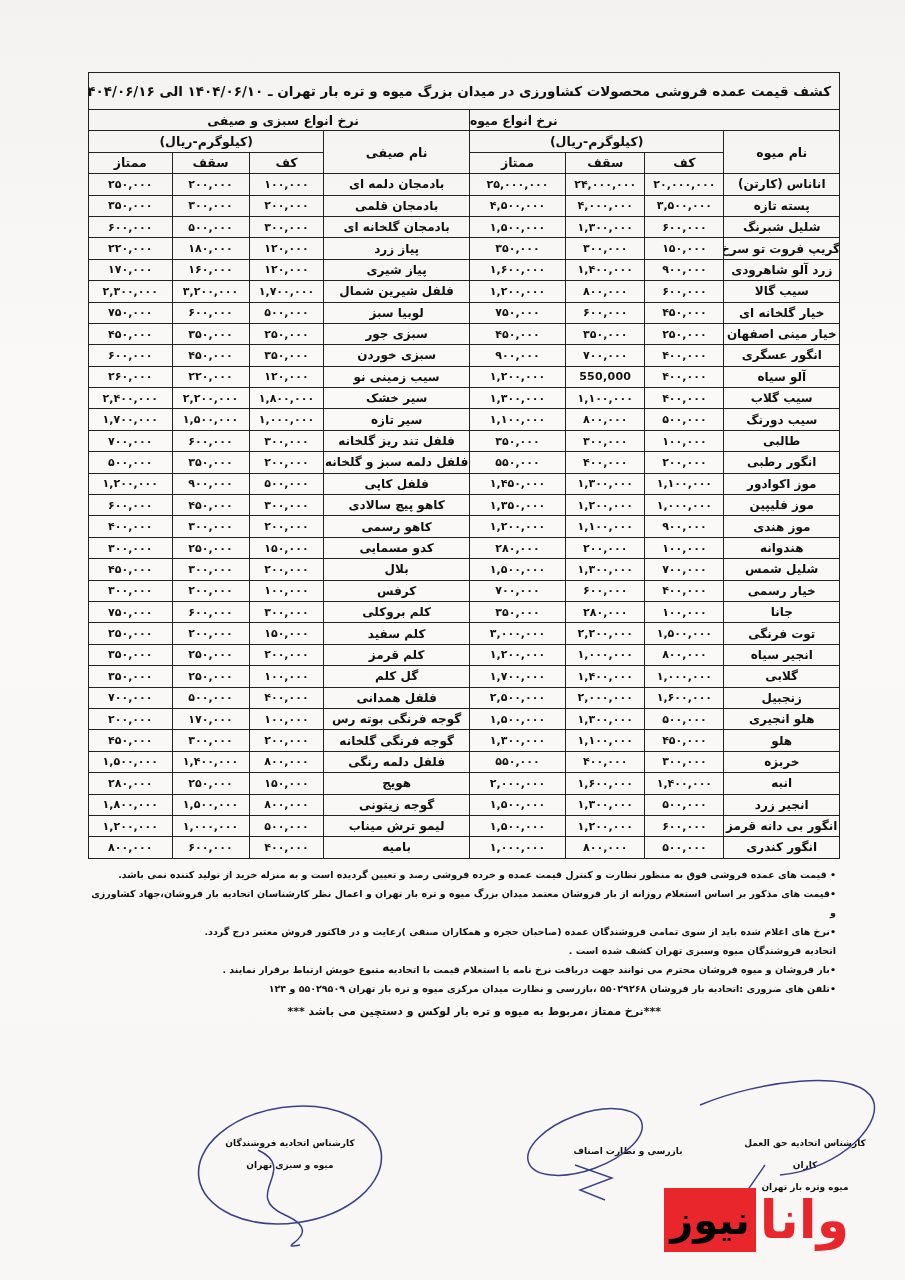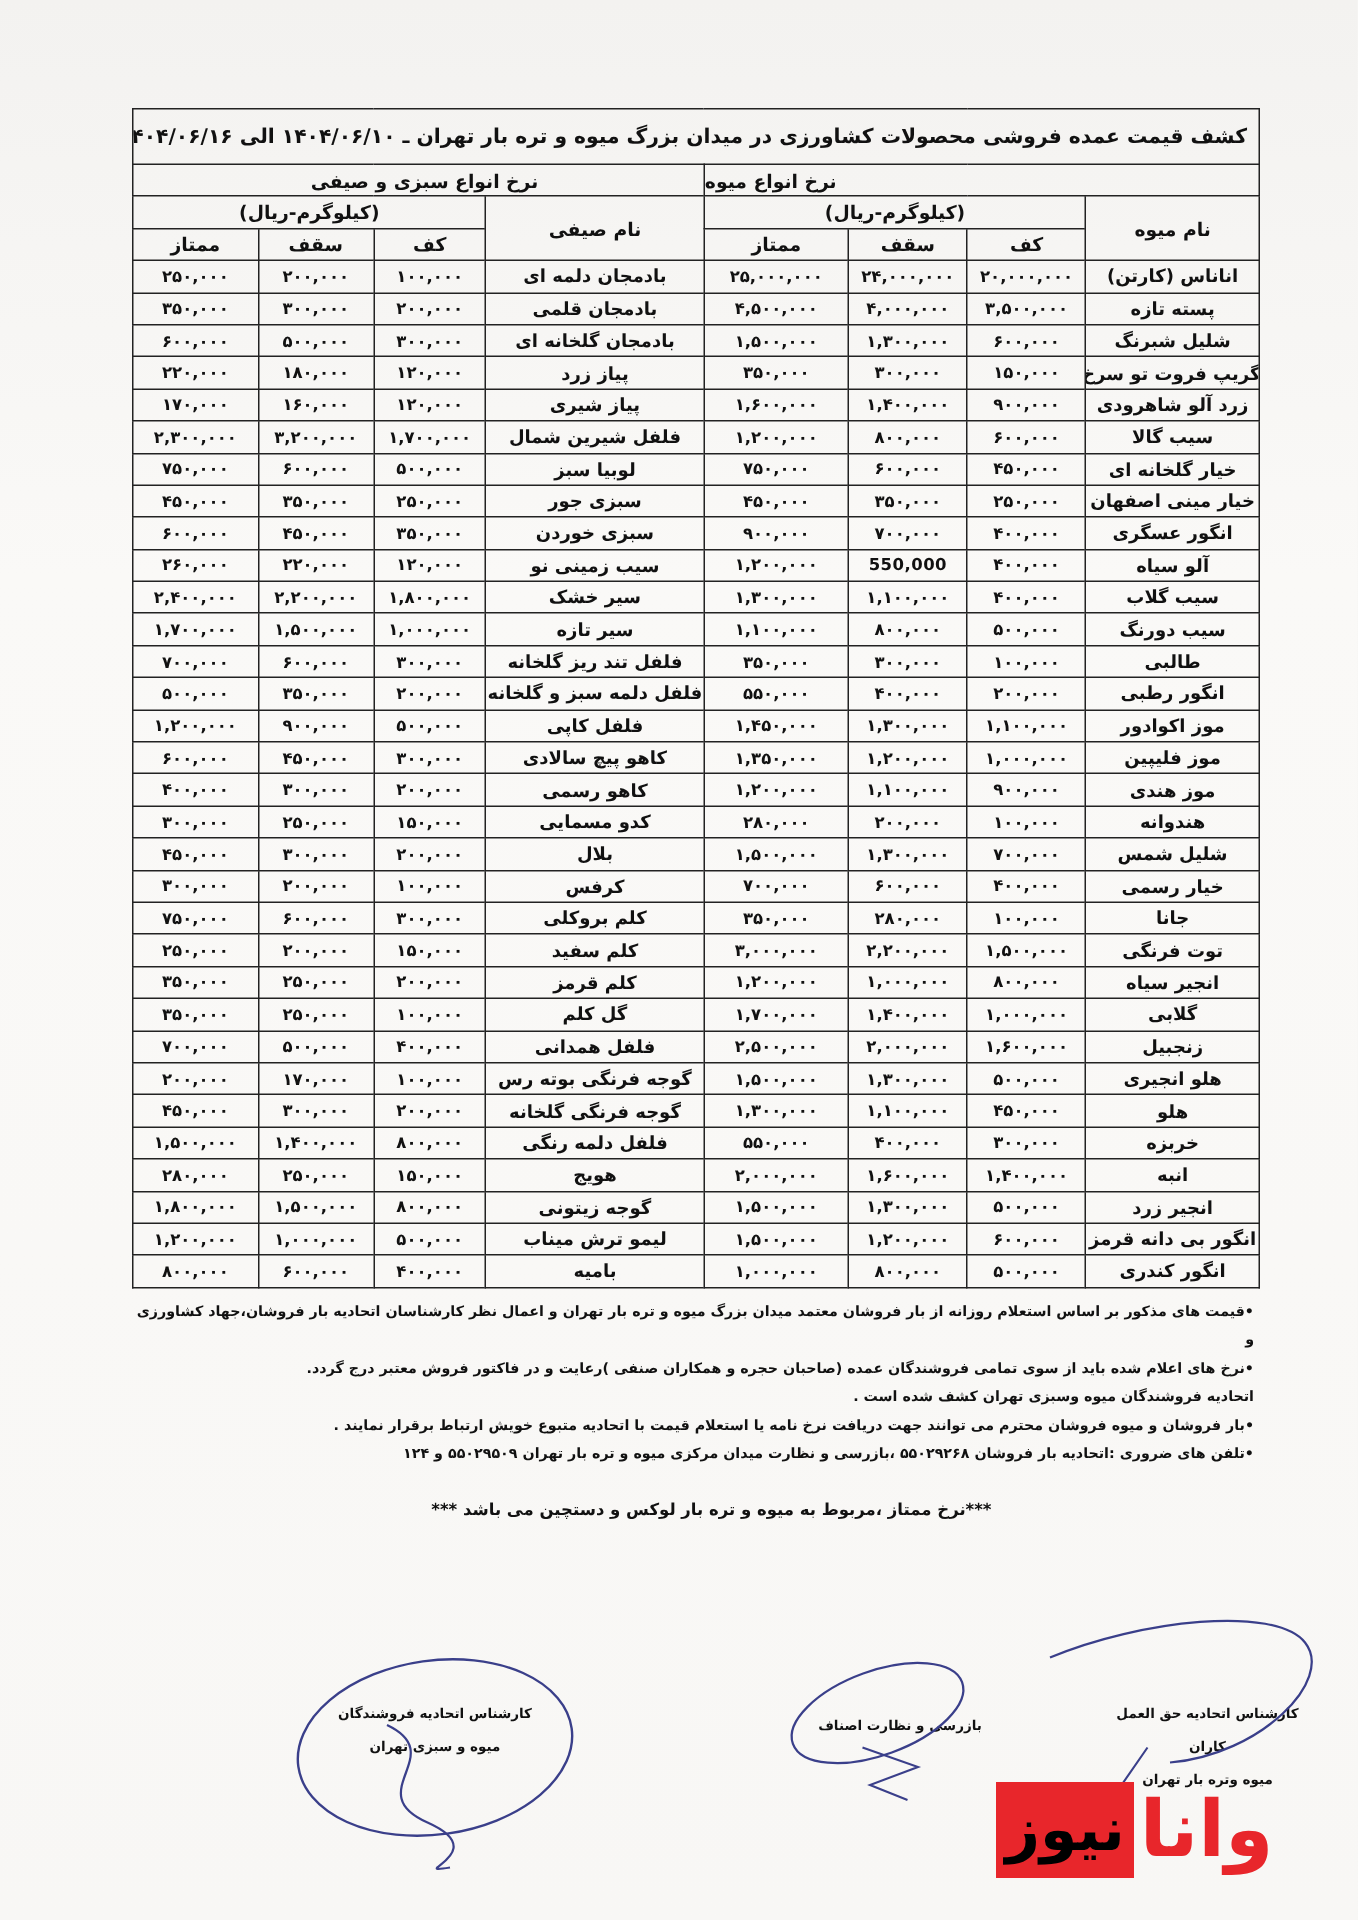--- a/index.html
+++ b/index.html
@@ -15,21 +15,21 @@
   table.grid { border-collapse:collapse; width:752px; table-layout:fixed; }
   table.grid td, table.grid th {
     border:1.5px solid #222; padding:0; height:20.4px;
     font-size:12px; font-weight:bold; text-align:center; white-space:nowrap; overflow:hidden;
   }
   .title-cell { height:36px !important; font-size:13.5px !important; text-align:right !important; padding-right:8px !important; }
   .hdr { font-size:12.5px !important; }
   .num { direction:ltr; font-size:11px !important; letter-spacing:0.3px; }
   .name { text-align:center; font-size:12px !important; }
   .notes { margin-top:6px; font-size:9.5px; font-weight:bold; line-height:19px; direction:rtl; text-align:right; padding-right:4px; }
-  .notes .stars { padding-right:175px; font-size:11px; margin-top:18px; }
+  .notes .stars { padding-right:175px; font-size:11px; margin-top:4px; }
   .sig { position:absolute; font-size:9px; font-weight:bold; text-align:center; direction:rtl; line-height:22px; }
   .logo {
     position:absolute; left:683px; top:1188px; width:170px; height:64px;
     display:flex; align-items:stretch; direction:rtl;
   }
   .logo .red { background:#e8262b; color:#000000; font-size:40px; font-weight:bold; padding:0 6px; display:flex; align-items:center; line-height:1; }
   .logo .plain { color:#e8262b; font-size:52px; font-weight:bold; display:flex; align-items:center; padding:0 4px; line-height:1; }
   svg.ink { position:absolute; left:0; top:0; pointer-events:none; }
 </style>
 </head>
@@ -389,34 +389,35 @@
             <td class="num">۱,۰۰۰,۰۰۰</td>
             <td class="name">بامیه</td>
             <td class="num">۴۰۰,۰۰۰</td>
             <td class="num">۶۰۰,۰۰۰</td>
             <td class="num">۸۰۰,۰۰۰</td>
           </tr>
         </tbody>
     </table>
 
     <div class="notes">
+      <div>• قیمت های عمده فروشی فوق به منظور نظارت و کنترل قیمت عمده و خرده فروشی رصد و تعیین گردیده است و به منزله خرید از تولید کننده نمی باشد.</div>
       <div>•قیمت های مذکور بر اساس استعلام روزانه از بار فروشان معتمد میدان بزرگ میوه و تره بار تهران و اعمال نظر کارشناسان اتحادیه بار فروشان،جهاد کشاورزی و</div>
       <div>•نرخ های اعلام شده باید از سوی تمامی فروشندگان عمده (صاحبان حجره و همکاران صنفی )رعایت و در فاکتور فروش معتبر درج گردد.</div>
       <div>اتحادیه فروشندگان میوه وسبزی تهران کشف شده است .</div>
       <div>•بار فروشان و میوه فروشان محترم می توانند جهت دریافت نرخ نامه یا استعلام قیمت با اتحادیه متبوع خویش ارتباط برقرار نمایند .</div>
       <div>•تلفن های ضروری :اتحادیه بار فروشان ۵۵۰۲۹۲۶۸ ،بازرسی و نظارت میدان مرکزی میوه و تره بار تهران ۵۵۰۲۹۵۰۹ و ۱۲۴</div>
       <div class="stars">***نرخ ممتاز ،مربوط به میوه و تره بار لوکس و دستچین می باشد ***</div>
     </div>
   </div>
 
   <div class="sig" style="left:740px;top:1132px;width:130px">
     <div>کارشناس اتحادیه حق العمل کاران</div>
     <div>میوه وتره بار تهران</div>
   </div>
-  <div class="sig" style="left:520px;top:1140px;width:160px">
+  <div class="sig" style="left:548px;top:1140px;width:160px">
     <div>بازرسی و نظارت اصناف</div>
   </div>
   <div class="sig" style="left:220px;top:1132px;width:140px">
     <div>کارشناس اتحادیه فروشندگان</div>
     <div>میوه و سبزی تهران</div>
   </div>
 
   <svg class="ink" width="905" height="1280">
     <ellipse cx="290" cy="1165" rx="92" ry="58" fill="none" stroke="#3a3f8a" stroke-width="1.6" transform="rotate(-8 290 1165)"></ellipse>
     <path d="M258 1150 C 300 1170, 240 1195, 285 1215 S 270 1250, 300 1245" fill="none" stroke="#3a3f8a" stroke-width="1.5"></path>

